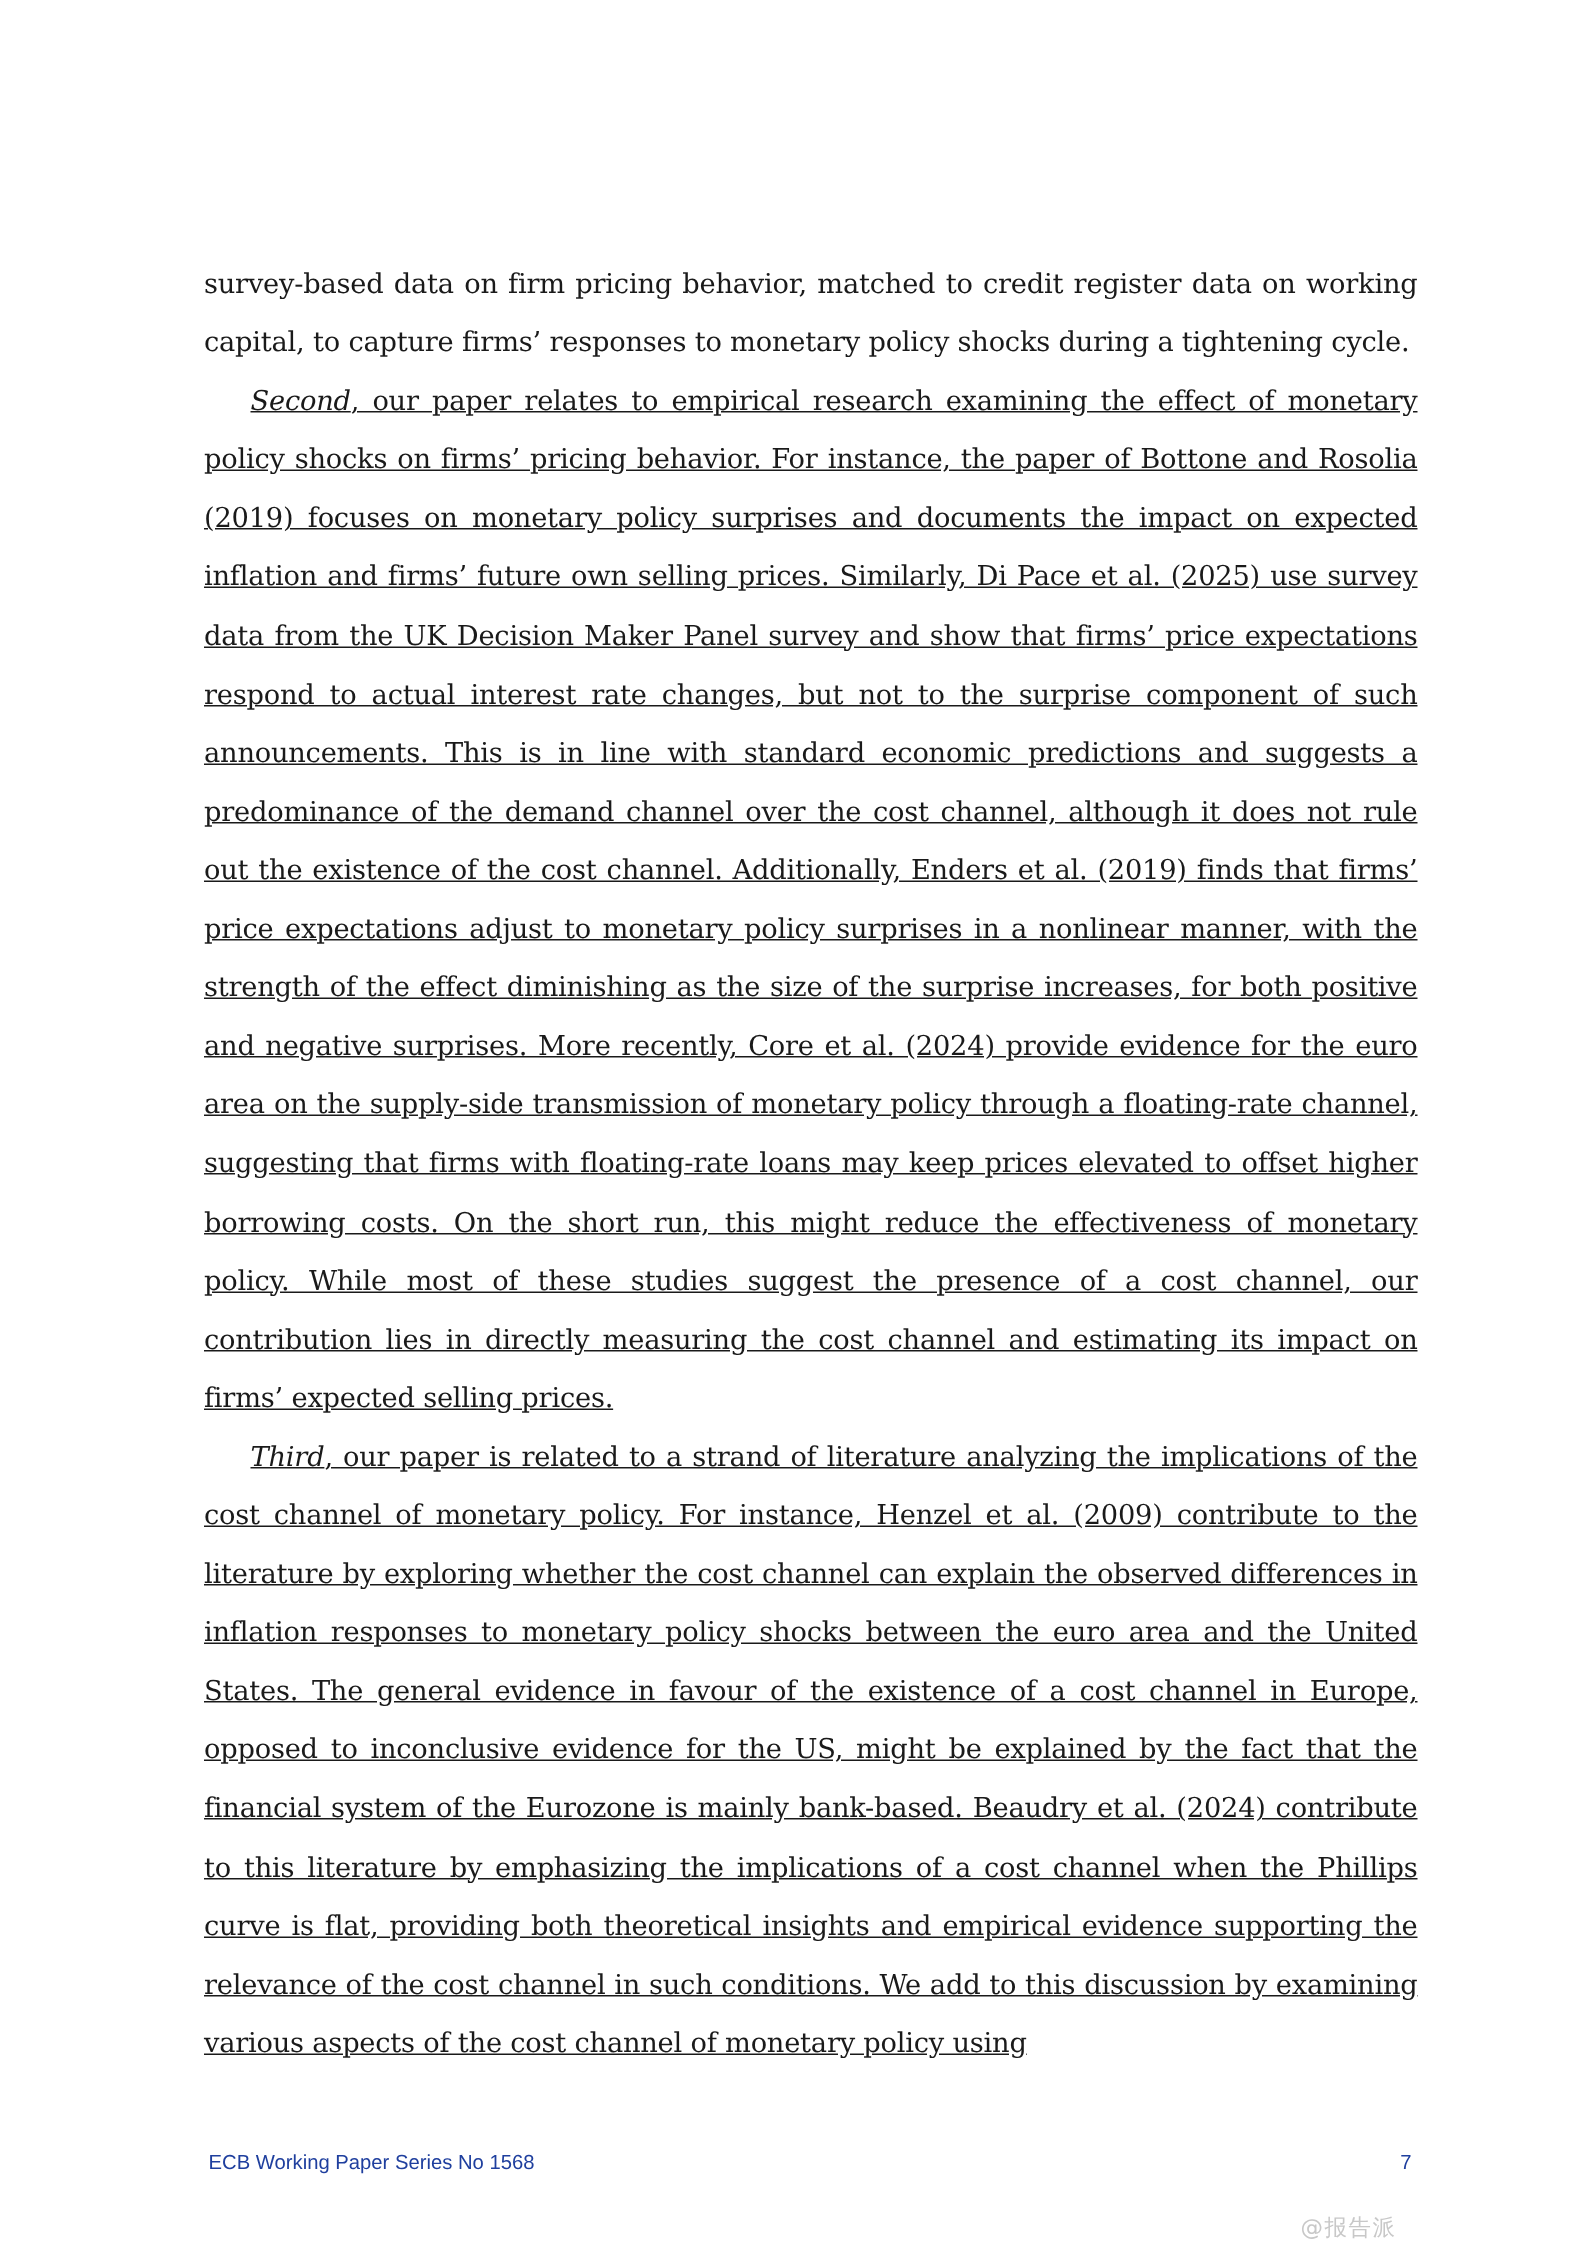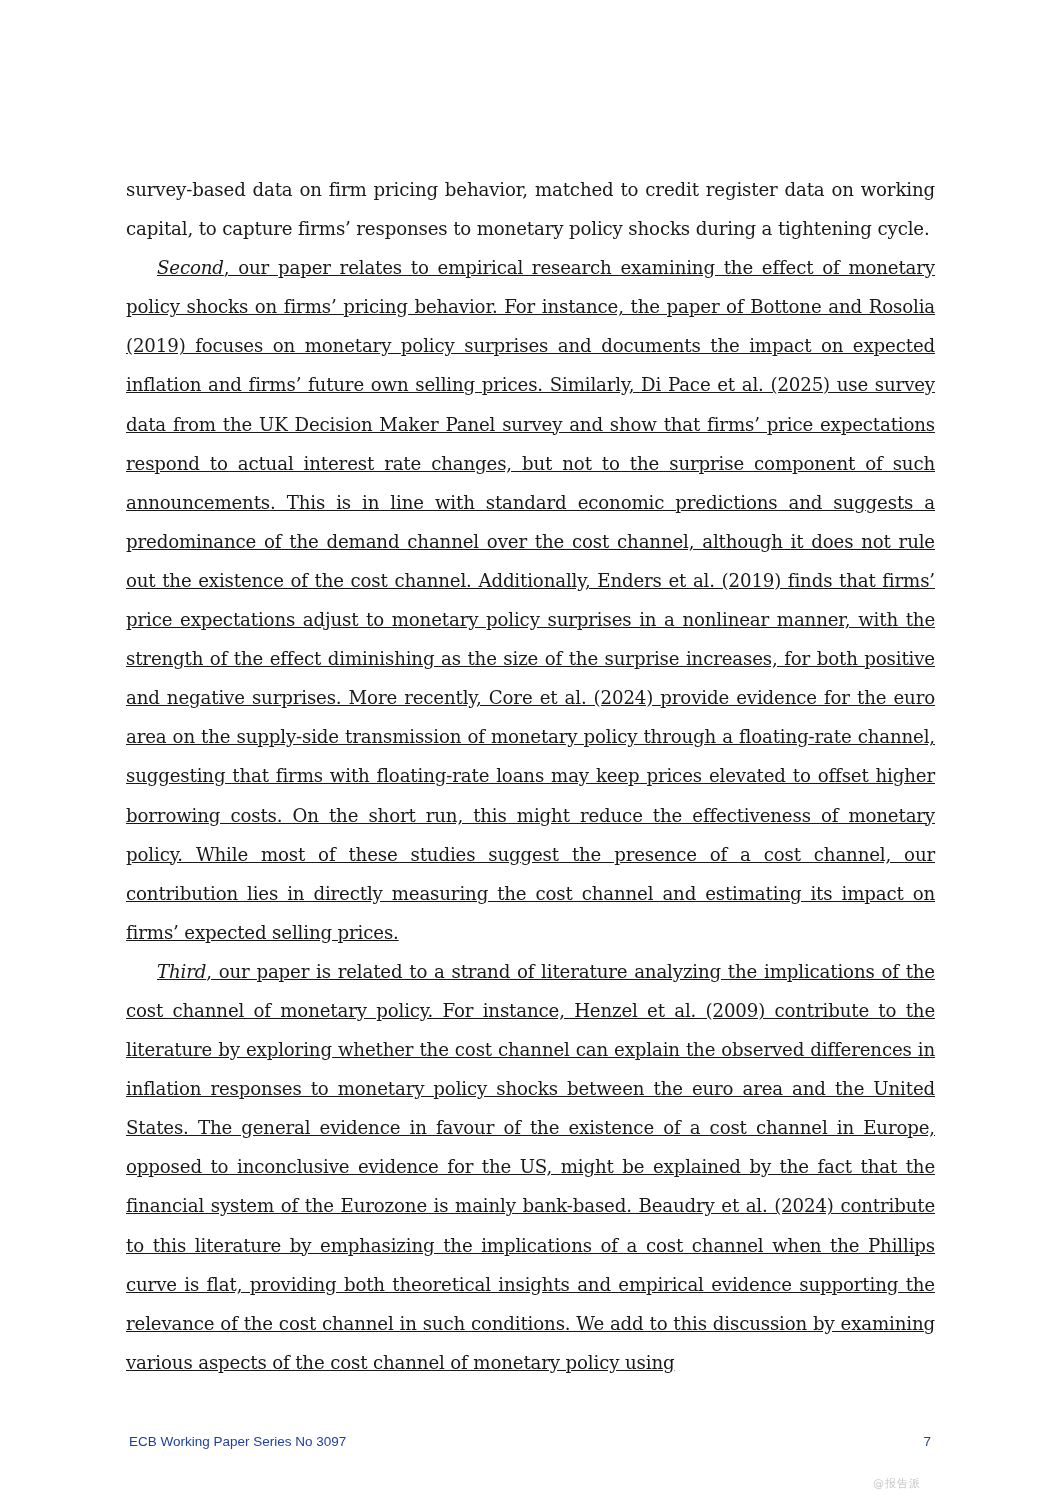--- a/index.html
+++ b/index.html
@@ -8,21 +8,21 @@
     background: #ffffff;
   }
   body {
     width: 1061px;
     height: 1500px;
     position: relative;
     overflow: hidden;
   }
   .page {
     position: absolute;
-    left: 0; top: 0;
+    left: 10px; top: 0;
     width: 929px;
     height: 1500px;
     background: #ffffff;
   }
   .body-text {
     position: absolute;
     left: 126px;
     top: 170px;
     width: 809px;
     font-family: "DejaVu Serif", "Liberation Serif", serif;
@@ -61,38 +61,38 @@
   .footer .page-num {
     position: absolute;
     right: 3px;
     top: 0;
   }
   .watermark {
     position: absolute;
     right: 8px;
     top: 1476px;
     font-family: "DejaVu Sans", sans-serif;
-    font-size: 11px;
+    font-size: 15px;
     color: #c8c8c8;
     letter-spacing: 1px;
   }
 </style>
 </head>
 <body>
 
 <div class="page">
 
   <div class="body-text">
     <p>
       <span>survey-based data on firm pricing behavior, matched to credit register data on working capital, to capture firms’ responses to monetary policy shocks during a tightening cycle.</span>
     </p>
     <p class="indent"><span class="emph">Second</span><span>, our paper relates to empirical research examining the effect of monetary policy shocks on firms’ pricing behavior. For instance, the paper of Bottone and Rosolia (2019) focuses on monetary policy surprises and documents the impact on expected inflation and firms’ future own selling prices. Similarly, Di Pace et al. (2025) use survey data from the UK Decision Maker Panel survey and show that firms’ price expectations respond to actual interest rate changes, but not to the surprise component of such announcements.  This is in line with standard economic predictions and suggests a predominance of the demand channel over the cost channel, although it does not rule out the existence of the cost channel.  Additionally, Enders et al. (2019) finds that firms’ price expectations adjust to monetary policy surprises in a nonlinear manner, with the strength of the effect diminishing as the size of the surprise increases, for both positive and negative surprises. More recently, Core et al. (2024) provide evidence for the euro area on the supply-side transmission of monetary policy through a floating-rate channel, suggesting that firms with floating-rate loans may keep prices elevated to offset higher borrowing costs. On the short run, this might reduce the effectiveness of monetary policy. While most of these studies suggest the presence of a cost channel, our contribution lies in directly measuring the cost channel and estimating its impact on firms’ expected selling prices.</span></p>
     <p class="indent"><span class="emph">Third</span><span>, our paper is related to a strand of literature analyzing the implications of the cost channel of monetary policy. For instance, Henzel et al. (2009) contribute to the literature by exploring whether the cost channel can explain the observed differences in inflation responses to monetary policy shocks between the euro area and the United States. The general evidence in favour of the existence of a cost channel in Europe, opposed to inconclusive evidence for the US, might be explained by the fact that the financial system of the Eurozone is mainly bank-based. Beaudry et al. (2024) contribute to this literature by emphasizing the implications of a cost channel when the Phillips curve is flat, providing both theoretical insights and empirical evidence supporting the relevance of the cost channel in such conditions. We add to this discussion by examining various aspects of the cost channel of monetary policy using</span></p>
   </div>
 
   <div class="footer">
-    <span class="series">ECB Working Paper Series No 3097</span>
+    <span class="series">ECB Working Paper Series No 1568</span>
     <span class="page-num">7</span>
   </div>
 
   <div class="watermark">@报告派</div>
 
 </div>
 
 </body></html>

